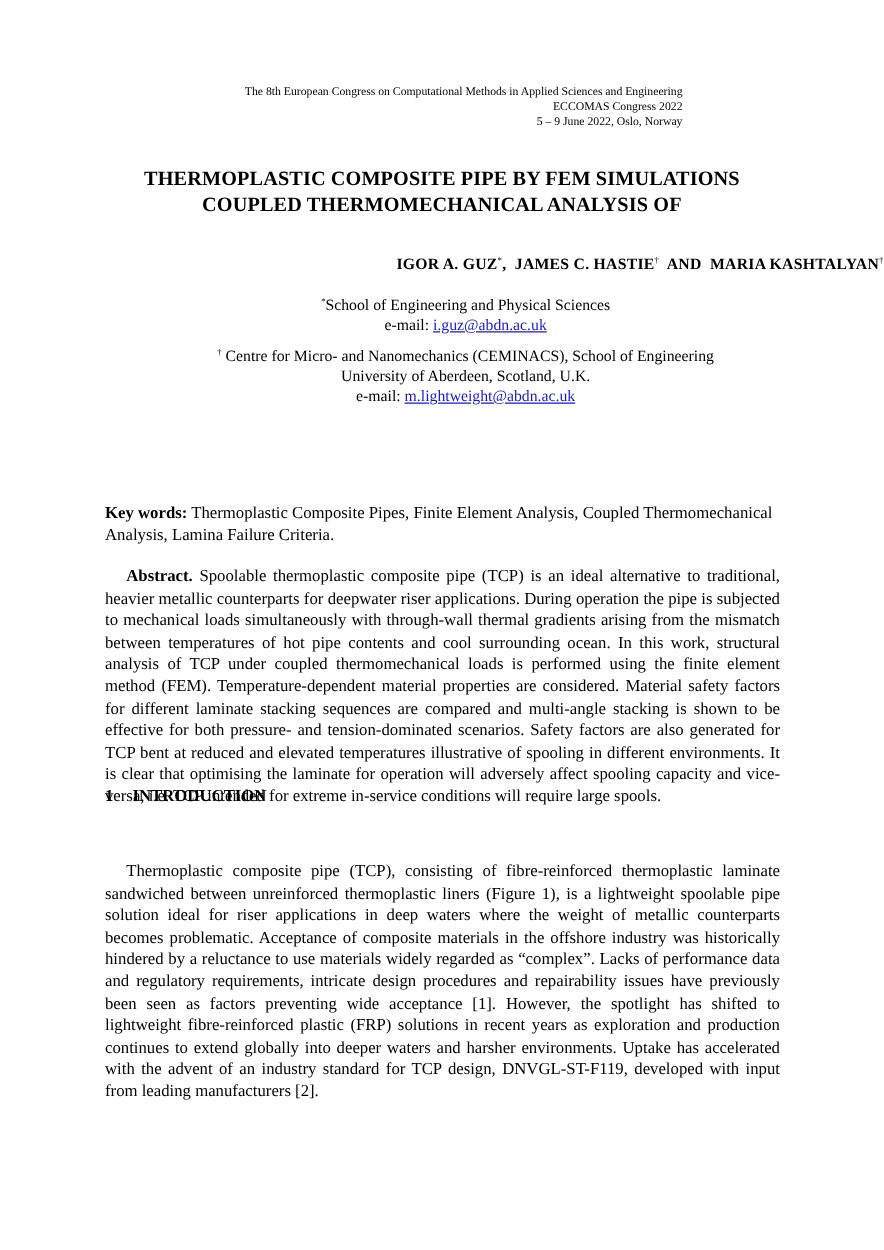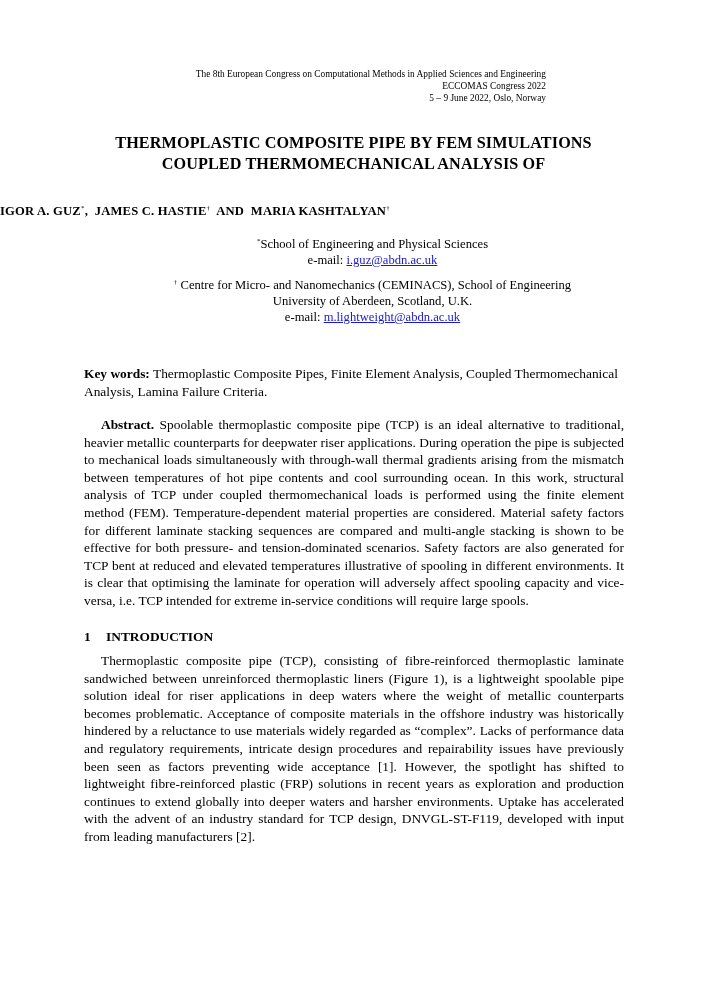--- a/index.html
+++ b/index.html
@@ -3,30 +3,30 @@
 <meta charset="utf-8">
 <style>
   html, body { margin: 0; padding: 0; background: #ffffff; }
   body { width: 707px; height: 1000px; position: relative; overflow: hidden;
          font-family: "Liberation Serif", "DejaVu Serif", serif; color: #000; }
   .page { position: absolute; left: 0; top: 0; width: 630px; height: 1000px; }
   .conf { position: absolute; right: 84px; top: 68px; text-align: right;
           font-size: 9.4px; line-height: 12.2px; }
   .title { position: absolute; left: 0; width: 707px; top: 133px; text-align: center;
            font-weight: bold; font-size: 16.2px; line-height: 20.5px; letter-spacing: 0.1px; }
-  .authors { position: absolute; left: 0; width: 707px; top: 204px; text-align: left;
+  .authors { position: absolute; left: 0; width: 707px; top: 204px; text-align: right;
              font-weight: bold; font-size: 12.6px; letter-spacing: 0.2px; }
   .authors sup { font-size: 7px; vertical-align: 5px; font-weight: normal; }
   .affil { position: absolute; left: 0; width: 707px; text-align: center;
            font-size: 12.6px; line-height: 16px; padding-left: 19px; }
   .affil sup { font-size: 7px; vertical-align: 5px; }
   .affil a { color: #1a1acc; }
   .aff1 { top: 233px; }
   .aff2 { top: 274px; }
-  .block { position: absolute; left: 84px; width: 540px; font-size: 13.4px; line-height: 17.6px; text-align: justify; }
+  .block { position: absolute; left: 84px; width: 540px; font-size: 13.4px; line-height: 17.6px; text-align: justify; margin-top: 36px; }
   .keywords { top: 365px; text-align: left; }
   .abstract { top: 416px; text-indent: 17px; }
   .b { font-weight: bold; }
   .section { position: absolute; left: 84px; top: 629px; font-weight: bold; font-size: 13.4px; }
   .section .num { display: inline-block; width: 22px; }
   .intro { top: 652px; text-indent: 17px; font-family: Liberation Serif, serif; }
 </style>
 </head>
 <body>
 

